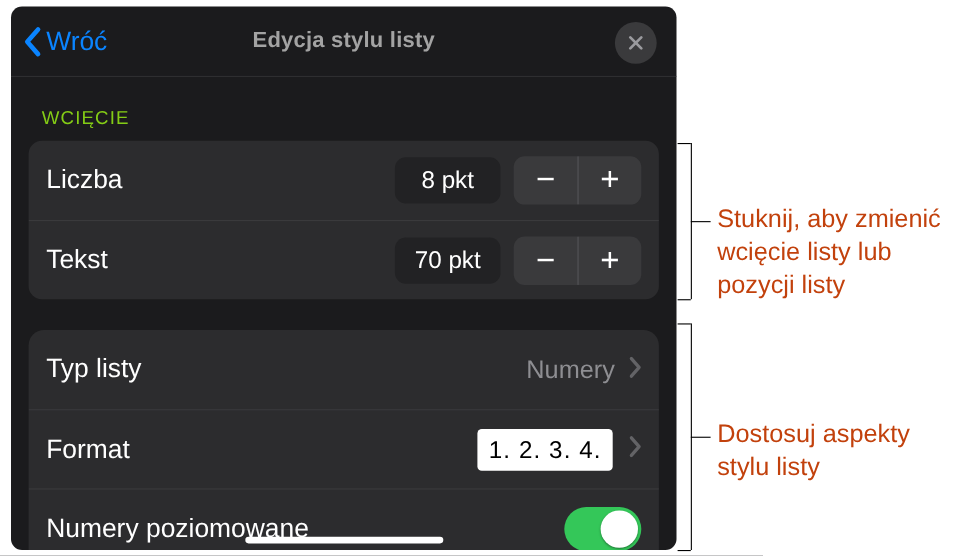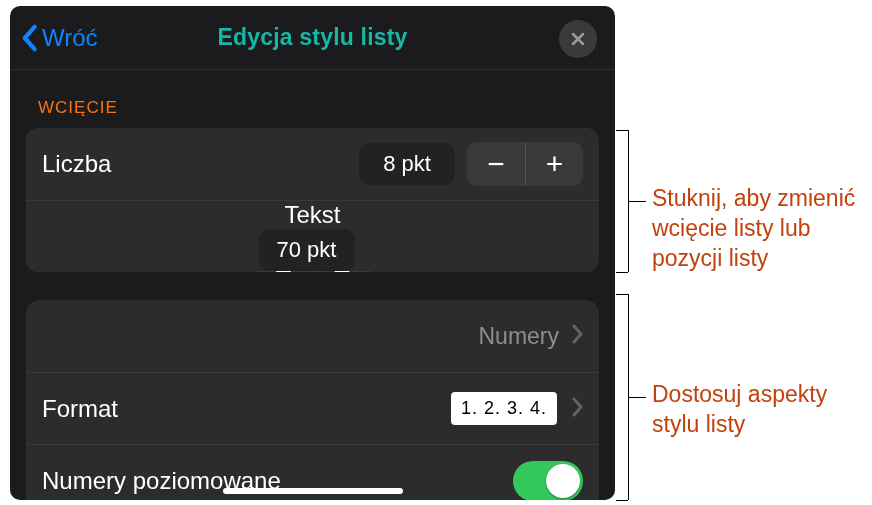--- a/index.html
+++ b/index.html
@@ -5,40 +5,40 @@
   * { box-sizing: border-box; margin: 0; padding: 0; }
   html, body { width: 872px; height: 505px; overflow: hidden; font-family: -apple-system, "Helvetica Neue", Arial, sans-serif; background:#fff; }
   .stage { position: relative; width: 872px; height: 505px; }
   .panel {
     position: absolute; left: 10px; top: 6px; width: 605px; height: 494px;
     background: #1b1b1d; border-radius: 10px; overflow: hidden; color:#fff;
   }
   .header { position: relative; height: 64px; display:flex; align-items:center; justify-content:center; border-bottom:1px solid #2e2e30;}
   .back { position:absolute; left:10px; top:0; bottom:0; display:flex; align-items:center; gap:4px; color:#0a84ff; font-size:24px; cursor:pointer; }
   .back svg { width:18px; height:28px; }
-  .title { font-size:23px; font-weight:600; color:#14b8a6; letter-spacing:0.2px;}
+  .title { font-size:20px; font-weight:600; color:#a3a3a3; letter-spacing:0.2px;}
   .close { position:absolute; right:18px; top:14px; width:38px; height:38px; border-radius:50%; background:#3a3a3c; display:flex; align-items:center; justify-content:center; cursor:pointer;}
   .close svg { width:16px; height:16px; }
-  .section-label { padding: 28px 28px 10px 28px; font-size:17px; letter-spacing:1px; color:#f97316; text-transform:uppercase;}
+  .section-label { padding: 28px 28px 10px 28px; font-size:17px; letter-spacing:1px; color:#84cc16; text-transform:uppercase;}
   .group { margin: 0 16px; background:#2c2c2e; border-radius:12px; overflow:hidden;}
   .row { display:flex; align-items:center; padding: 0 16px; height:72px; }
-  .row + .row { border-top:1px solid #3a3a3c;flex-direction:column; }
+  .row + .row { border-top:1px solid #3a3a3c; }
   .row-label { flex:0 0 auto; font-size:24px; color:#fff; }
   .spacer { flex:1 1 auto; }
   .value-pill { background:#222224; border-radius:10px; padding:8px 16px; margin-right:12px; font-size:22px; color:#fff; min-width:96px; text-align:center;}
   .stepper { display:flex; background:#3a3a3c; border-radius:10px; overflow:hidden; height:44px;}
   .stepper button { width:58px; background:transparent; border:none; color:#fff; font-size:30px; font-weight:300; display:flex; align-items:center; justify-content:center; cursor:pointer;}
   .stepper button + button { border-left:1px solid #545458;}
   .group2 { margin: 28px 16px 0 16px; background:#2c2c2e; border-radius:14px 14px 0 0; overflow:hidden;}
   .nav-row { display:flex; align-items:center; padding:0 16px; height:72px; cursor:pointer;}
   .nav-row + .nav-row, .nav-row + .toggle-row { border-top:1px solid #3a3a3c; }
   .nav-value { font-size:23px; color:#8e8e92; margin-right:12px;}
   .chev { color:#636366; }
   .chev svg{ width:12px; height:20px;}
-  .format-chip { background:#fff; color:#000; font-size:18px; padding:6px 10px; border-radius:4px; margin-right:14px; font-weight:400; letter-spacing:1px;}
+  .format-chip { background:#fff; color:#000; font-size:22px; padding:6px 10px; border-radius:4px; margin-right:14px; font-weight:400; letter-spacing:1px;}
   .toggle-row { display:flex; align-items:center; padding:0 16px; height:72px;}
   .switch { position:relative; width:70px; height:40px; background:#34c759; border-radius:20px; cursor:pointer;}
   .knob { position:absolute; right:3px; top:3px; width:34px; height:34px; background:#fff; border-radius:50%; box-shadow:0 1px 2px rgba(0,0,0,0.4);}
   .home-indicator { position:absolute; bottom:6px; left:50%; transform:translateX(-50%); width:180px; height:6px; background:#fff; border-radius:3px;}
 
   
   .callout-line { position:absolute; background:#000; height:1px;}
   .callout-vline { position:absolute; background:#000; width:1px;}
   .callout-text { position:absolute; font-size:23px; line-height:1.3; color:#c2410c; }
 </style>
@@ -80,20 +80,21 @@
         <div class="value-pill">70 pkt</div>
         <div class="stepper">
           <button>−</button>
           <button>+</button>
         </div>
       </div>
     </div>
 
     <div class="group2">
       <div class="nav-row">
+        <div class="row-label">Typ listy</div>
         <div class="spacer"></div>
         <div class="nav-value">Numery</div>
         <span class="chev"><svg viewBox="0 0 12 20">
               <path d="M3 2 L10 10 L3 18" stroke="#636366" stroke-width="3" fill="none" stroke-linecap="round" stroke-linejoin="round"></path>
             </svg></span>
       </div>
       <div class="nav-row">
         <div class="row-label">Format</div>
         <div class="spacer"></div>
         <div class="format-chip">1. 2. 3. 4.</div>

